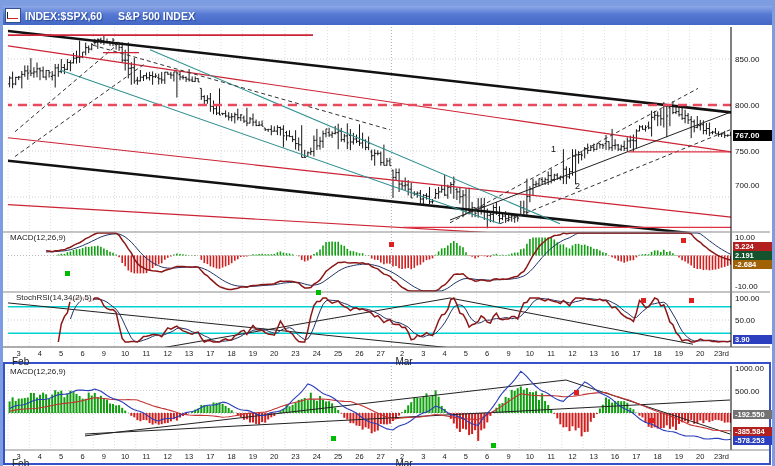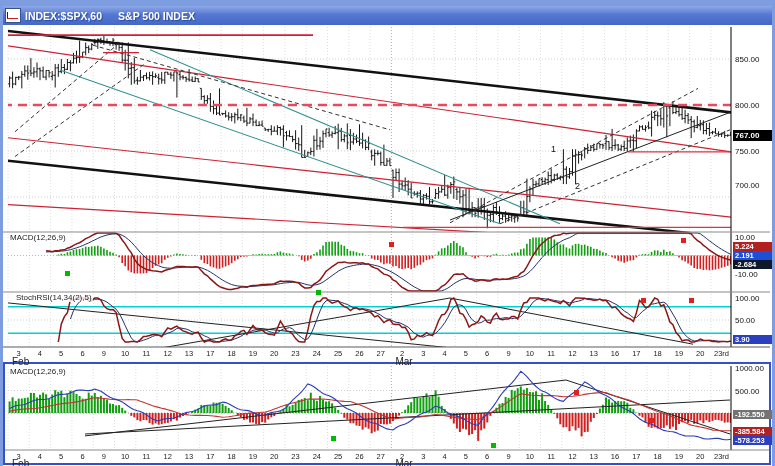--- a/index.html
+++ b/index.html
@@ -1362,24 +1362,24 @@
     <div class="plabel" style="left:12px;top:268px">StochRSI(14,34(2),5)</div>
     <div class="plabel" style="left:6px;top:342px">MACD(12,26,9)</div>
     <div class="selpane"></div>
     <div id="overlay">
         <div class="axlab" style="top: 29.5px;">850.00</div>
         <div class="axlab" style="top: 75.5px;">800.00</div>
         <div class="axlab" style="top: 121.5px;">750.00</div>
         <div class="axlab" style="top: 156px;">700.00</div>
         <div class="valbox pricebox" style="top: 104.86px; background: rgb(0, 0, 0);">767.00</div>
         <div class="axlab" style="top: 208px;">10.00</div>
-        <div class="axlab" style="top: 245px;">-10.00</div>
+        <div class="axlab" style="top: 257px;">-10.00</div>
         <div class="valbox" style="top: 216.836px; background: rgb(178, 32, 32);">5.224</div>
-        <div class="valbox" style="top: 226.036px; background: #1d4ed8;">2.191</div>
-        <div class="valbox" style="top: 235.236px; background: #0f172a;">-2.684</div>
+        <div class="valbox" style="top: 226.036px; background: #14532d;">2.191</div>
+        <div class="valbox" style="top: 235.236px; background: #a16207;">-2.684</div>
         <div class="axlab" style="top: 269px;">100.00</div>
         <div class="axlab" style="top: 291px;">50.00</div>
         <div class="valbox" style="top: 310.284px; background: rgb(44, 63, 190);">3.90</div>
         <div class="axlab" style="top: 339px;">1000.00</div>
         <div class="axlab" style="top: 361.5px;">500.00</div>
         <div class="axlab" style="top: 384px;">0.00</div>
         <div class="valbox" style="top: 385px; background: #737373;">-192.550</div>
         <div class="valbox" style="top: 401.865px; background: rgb(178, 32, 32);">-385.584</div>
         <div class="valbox" style="top: 411.065px; background: rgb(44, 63, 190);">-578.253</div>
         <div class="daylab" style="left: 15.6px; top: 323.5px;">3</div>

